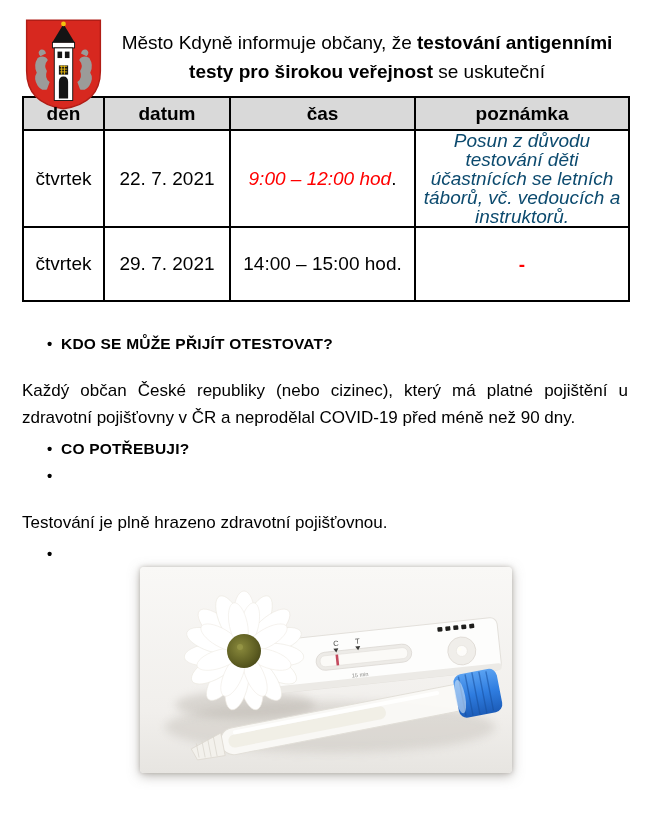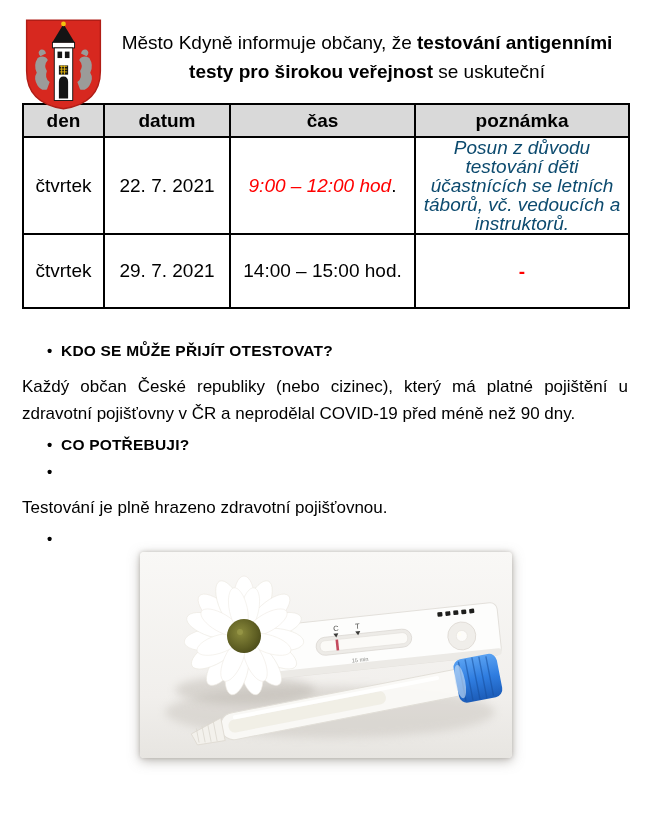--- a/index.html
+++ b/index.html
@@ -10,37 +10,37 @@
   .page { position:relative; width:649px; height:835px; }
 
   
   .header { display:flex; align-items:flex-start; padding:17px 14px 0 22px; height:96px; box-sizing:border-box; }
   .emblem { width:83px; height:95px; flex:0 0 83px; }
   .emblem svg { width:83px; height:95px; display:block; }
   .title { flex:1; text-align:center; font-size:19px; line-height:29px; padding-top:11px; padding-right:6px; }
   .title b { font-weight:bold; }
 
   
-  table.sched { border-collapse:collapse; margin:7px 21px 0 22px; width:606px; table-layout:fixed; }
+  table.sched { border-collapse:collapse; margin:0 21px 0 22px; width:606px; table-layout:fixed; }
   .sched th, .sched td { border:2px solid #000; padding:0; }
   .sched th { background:#d9d9d9; font-size:19px; font-weight:bold; height:31px; text-align:center; }
   .sched td { font-size:19px; text-align:center; vertical-align:middle; background:#fff; }
   .row-a td { height:76px; }
   .row-b td { height:72px; }
   .time-red { color:#ff0000;font-style:italic; }
   .dot-black { color:#000; }
   .note-cell { font-size:14.5px; font-style:italic; color:#0c4a6e; text-align:left; vertical-align:top; padding:3px 6px 0 7px; line-height:19px; }
   .dash-cell { color:#ff0000; font-weight:bold; vertical-align:top; font-size:17px; line-height:15px; padding-top:5px; }
 
   
   .faq { padding:0 21px 0 22px; }
   .faq-q { display:flex; align-items:baseline; margin:9px 0 0 25px; font-weight:bold; font-size:15.5px; line-height:18px; letter-spacing:.2px; }
   .faq-q:first-child { margin-top:33px; }
   .faq-q .bullet { width:14px; flex:0 0 14px; font-size:15px; }
-  .faq-a { margin-top:13px; font-size:17px; line-height:27px; text-align:justify; }
+  .faq-a { margin-top:24px; font-size:17px; line-height:27px; text-align:justify; }
 
   
   .photo {
     margin:4px 0 0 140px; width:372px; height:206px; border-radius:4px; overflow:hidden;
     box-shadow:0 3px 12px rgba(125,120,112,.5), 0 0 4px rgba(160,155,148,.5);
     background:#f6f5f3;
   }
   .photo svg { display:block; width:372px; height:206px; }
 </style>
 </head>

